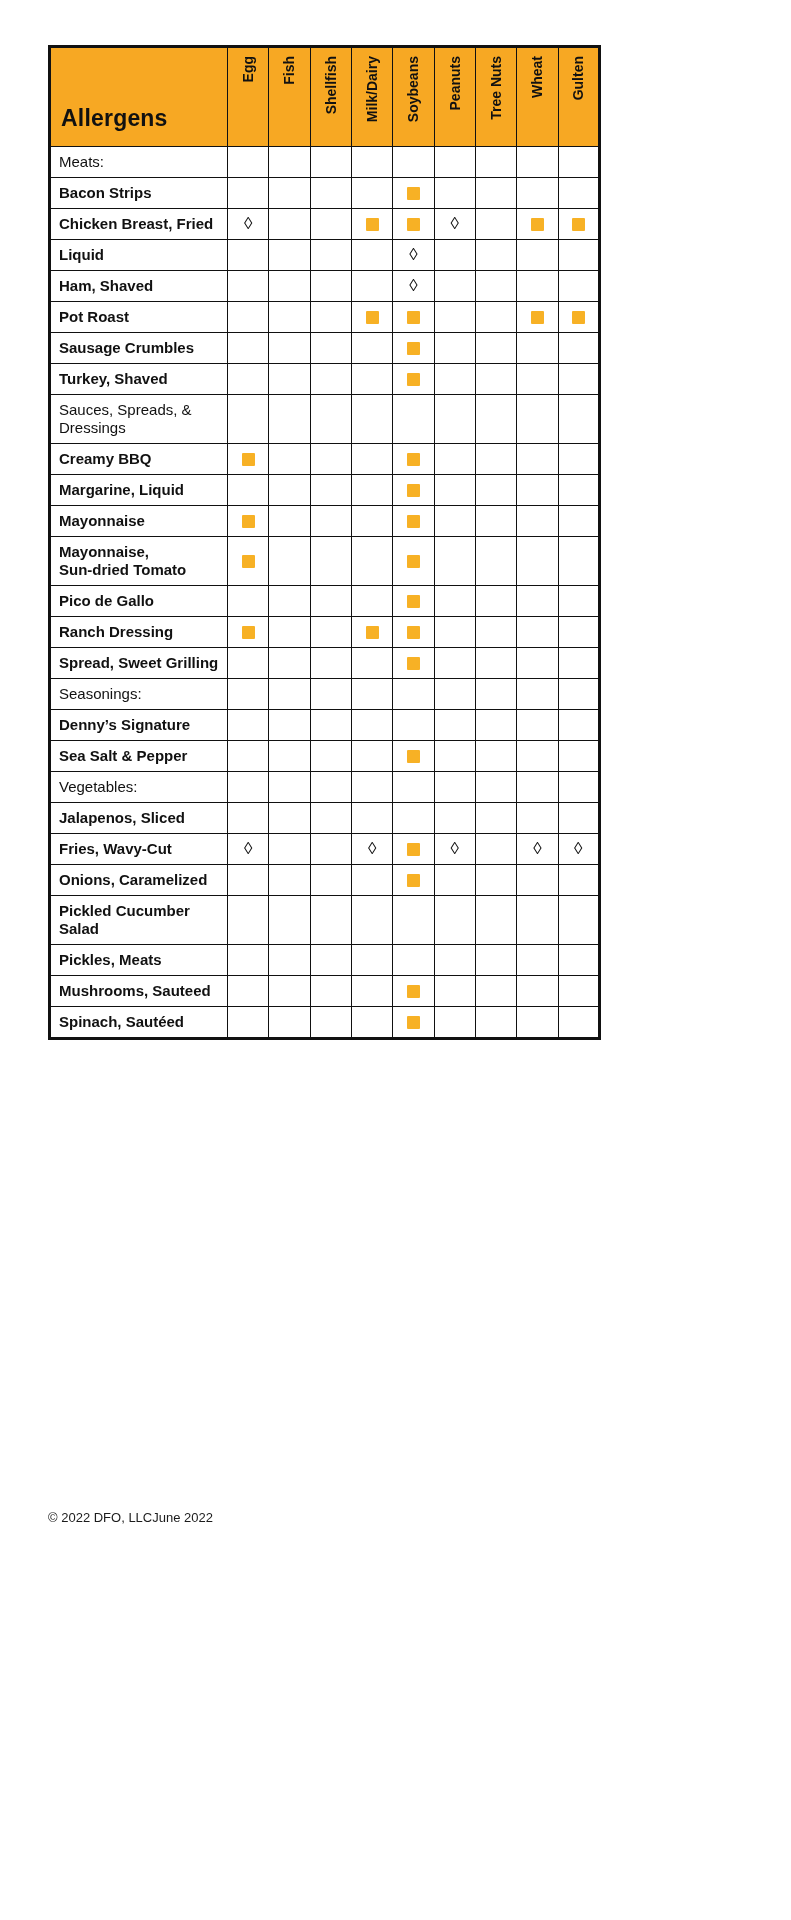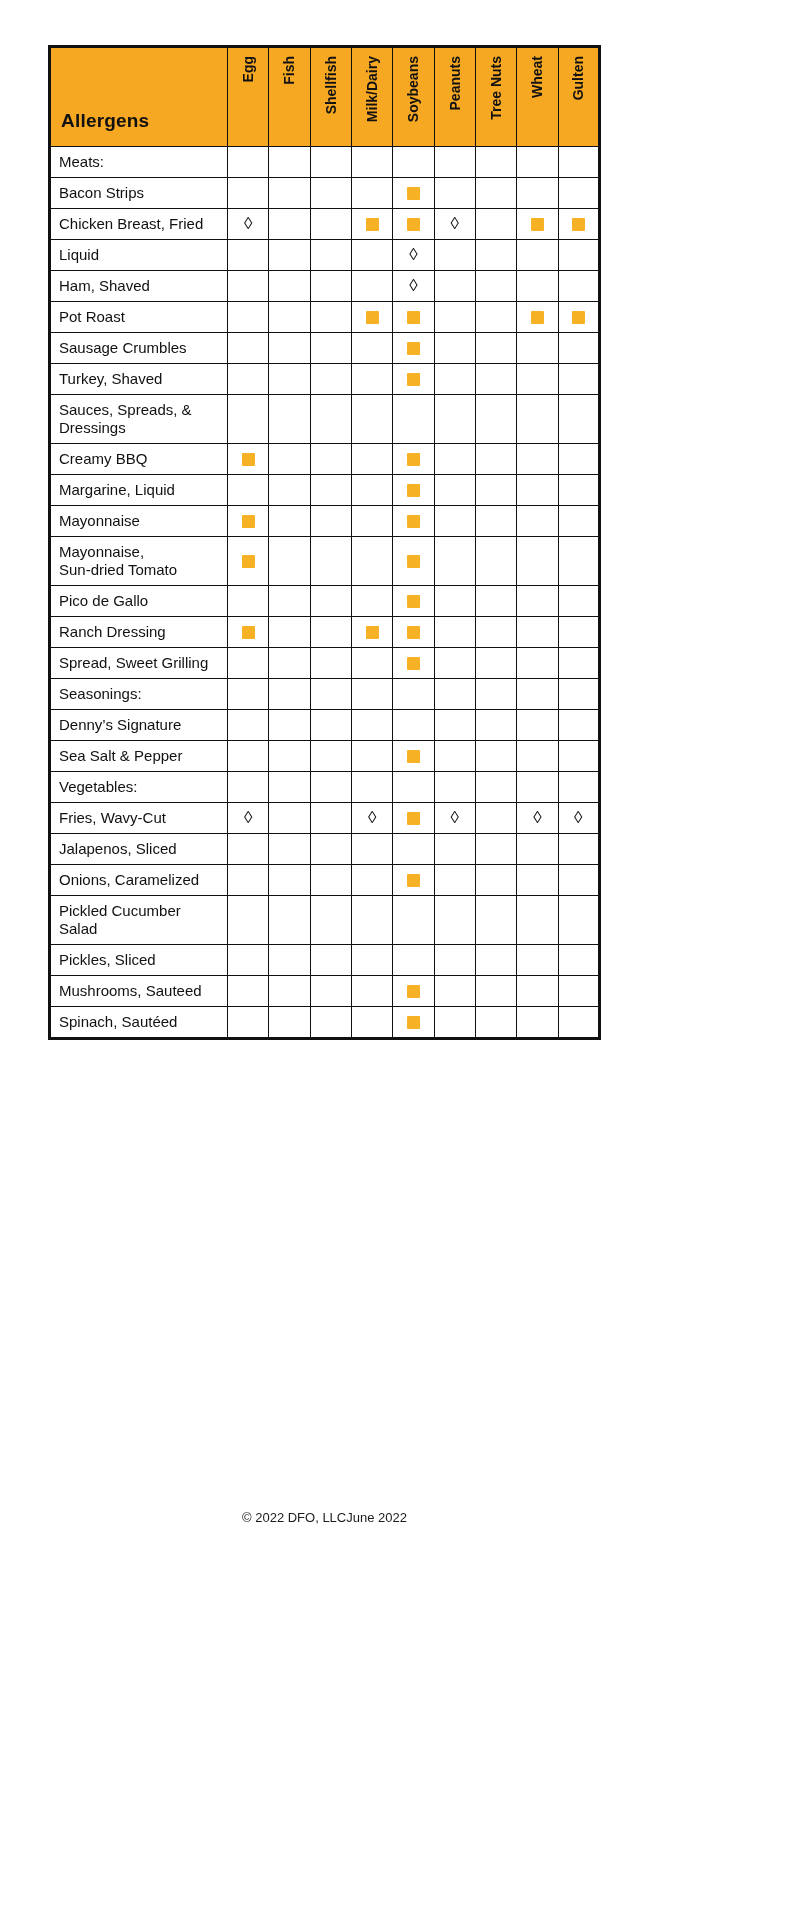--- a/index.html
+++ b/index.html
@@ -27,21 +27,21 @@
     border: 1.5px solid #111111;
   }
   th.corner {
     width: 178px;
     background: var(--header-bg, #F7A823);
     vertical-align: bottom;
     text-align: left;
     padding: 10px 10px 14px 10px;
   }
   th.corner span {
-    font-size: 19px;
+    font-size: 23px;
     font-weight: bold;
     letter-spacing: 0.2px;
     text-align: right;
   }
   th.col-head {
     background: var(--header-bg, #F7A823);
     height: 100px;
     vertical-align: top;
     padding: 0;
   }
@@ -58,20 +58,21 @@
     font-weight: bold;
     font-size: 14px;
     white-space: nowrap;
   }
   td.row-label {
     padding: 6px 8px;
     font-size: 15px;
     line-height: 18px;
     white-space: pre-line;
     vertical-align: middle;
+    font-weight: bold;
   }
   tr.section td.row-label { font-weight: normal; }
   td.mark {
     text-align: center;
     vertical-align: middle;
     height: 30px;
     font-size: 16px;
     line-height: 16px;
   }
   .sq {
@@ -85,21 +86,21 @@
   .di {
     font-size: 17px;
     color: #111111;
   }
   .footer {
     position: absolute;
     left: 0;
     top: 1465px;
     width: 553px;
     display: flex;
-    justify-content: center;
+    justify-content: flex-start;
     font-size: 13px;
     color: #1c1c1c;
   }
 </style>
 </head>
 <body>
 
 <div class="page">
   <table class="allergen-table">
     <thead>
@@ -393,42 +394,42 @@
           <td class="mark"></td>
           <td class="mark"></td>
           <td class="mark"></td>
           <td class="mark"></td>
           <td class="mark"></td>
           <td class="mark"></td>
           <td class="mark"></td>
           <td class="mark"></td>
         </tr>
         <tr class="">
+          <td class="row-label">Jalapenos, Sliced</td>
+          <td class="mark"></td>
+          <td class="mark"></td>
+          <td class="mark"></td>
+          <td class="mark"></td>
+          <td class="mark"></td>
+          <td class="mark"></td>
+          <td class="mark"></td>
+          <td class="mark"></td>
+          <td class="mark"></td>
+        </tr>
+        <tr class="">
           <td class="row-label">Fries, Wavy-Cut</td>
           <td class="mark"><span class="di">◊</span></td>
           <td class="mark"></td>
           <td class="mark"></td>
           <td class="mark"><span class="di">◊</span></td>
           <td class="mark"><span class="sq"></span></td>
           <td class="mark"><span class="di">◊</span></td>
           <td class="mark"></td>
           <td class="mark"><span class="di">◊</span></td>
           <td class="mark"><span class="di">◊</span></td>
-        </tr>
-        <tr class="">
-          <td class="row-label">Jalapenos, Sliced</td>
-          <td class="mark"></td>
-          <td class="mark"></td>
-          <td class="mark"></td>
-          <td class="mark"></td>
-          <td class="mark"></td>
-          <td class="mark"></td>
-          <td class="mark"></td>
-          <td class="mark"></td>
-          <td class="mark"></td>
         </tr>
         <tr class="">
           <td class="row-label">Onions, Caramelized</td>
           <td class="mark"></td>
           <td class="mark"></td>
           <td class="mark"></td>
           <td class="mark"></td>
           <td class="mark"><span class="sq"></span></td>
           <td class="mark"></td>
           <td class="mark"></td>
@@ -442,21 +443,21 @@
           <td class="mark"></td>
           <td class="mark"></td>
           <td class="mark"></td>
           <td class="mark"></td>
           <td class="mark"></td>
           <td class="mark"></td>
           <td class="mark"></td>
           <td class="mark"></td>
         </tr>
         <tr class="">
-          <td class="row-label">Pickles, Sliced</td>
+          <td class="row-label">Pickles, Meats</td>
           <td class="mark"></td>
           <td class="mark"></td>
           <td class="mark"></td>
           <td class="mark"></td>
           <td class="mark"></td>
           <td class="mark"></td>
           <td class="mark"></td>
           <td class="mark"></td>
           <td class="mark"></td>
         </tr>

